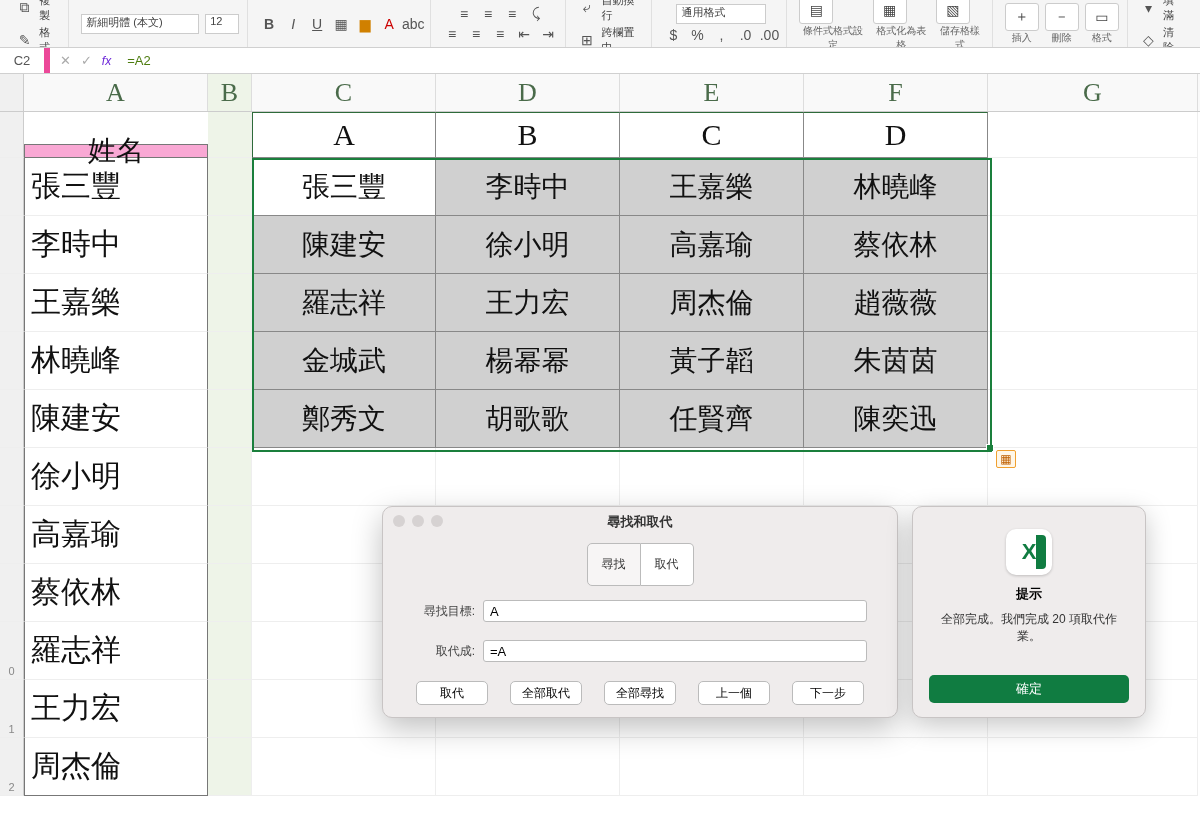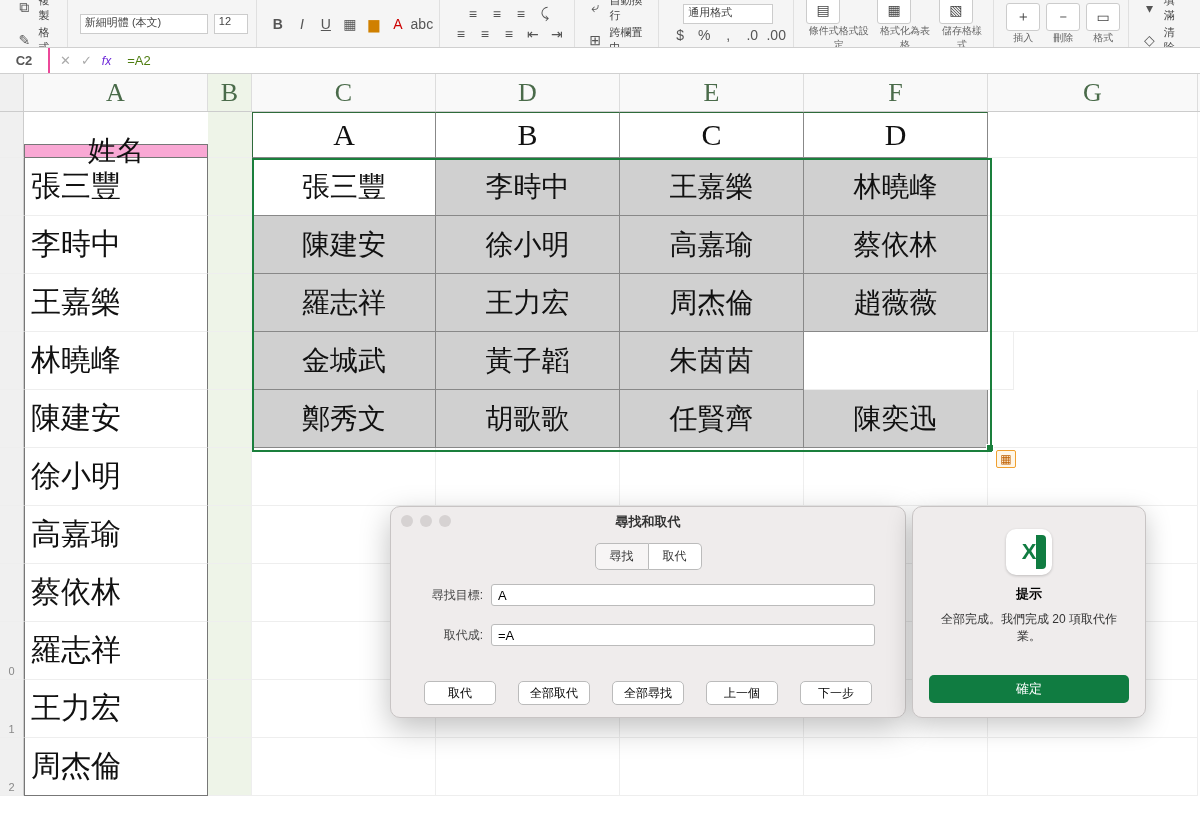--- a/index.html
+++ b/index.html
@@ -23,21 +23,21 @@
   .ribbon .big { width:34px; height:28px; border:1px solid #ccc; border-radius:3px; display:flex; align-items:center; justify-content:center; background:#fff; font-size:14px;}
   .ribbon select, .ribbon .sel { font-size:11px; height:20px; border:1px solid #ccc; background:#fff; padding:0 4px;}
 
   
   .fbar {
     height:26px; width:100%;
     border-bottom:1px solid #d0d0d0;
     display:flex; align-items:center;
     font-size:13px; background:#fff;
   }
-  .namebox { width:50px; height:100%; border-right:2px solid #ec4899; display:flex; align-items:center; justify-content:center; color:#555;font-weight:bold;}
+  .namebox { width:50px; height:100%; border-right:6px solid #ec4899; display:flex; align-items:center; justify-content:center; color:#555;}
   .fx-ctrls { display:flex; align-items:center; gap:10px; padding:0 10px; color:#888;}
   .fx-label { font-style:italic; color:#6d28d9; font-size:12px; }
   .fx-val { padding-left:6px; color:#4d7c0f; }
 
   
   .sheet { position:relative; width:100%; height:calc(100% - 74px); overflow:hidden;}
   .colheaders {
     display:flex; height:38px; background:#f9f9f9; border-bottom:1px solid #ccc;
     font-family: Georgia, "Times New Roman", serif; font-size:26px; color:#4a6b4a;
   }
@@ -82,31 +82,31 @@
     background:#1a7f3c; border:1px solid #fff;
   }
   .opts-btn{
     position:absolute; left:996px; top:338px; width:20px; height:18px;
     border:1px solid #f0a030; background:#fff7e8; border-radius:2px;
     display:flex; align-items:center; justify-content:center; font-size:12px; color:#c06000;
   }
 
   
   .dialog {
-    position:absolute; left:390px; top:506px;
+    position:absolute; left:382px; top:506px;
     width:516px; height:212px;
     background:#efecec; border:1px solid #c8c4c4; border-radius:10px;
     box-shadow:0 10px 30px rgba(0,0,0,.25);
     font-size:13px; color:#333;
   }
   .traffic { position:absolute; left:10px; top:8px; display:flex; gap:7px;}
   .traffic span{ width:12px;height:12px;border-radius:50%; background:#d6d2d2; display:inline-block;}
   .dlg-title{ text-align:center; padding-top:6px; font-weight:600; font-size:13px;}
   .tabs { display:flex; justify-content:center; margin-top:12px; gap:0;}
-  .tab { padding:4px 14px; border:1px solid #bbb; background:#f7f5f5; font-size:12px;}
+  .tab { padding:12px 14px; border:1px solid #bbb; background:#f7f5f5; font-size:12px;}
   .tab.left{ border-radius:5px 0 0 5px;}
   .tab.right{ border-radius:0 5px 5px 0; border-left:none;}
   .tab.active{ background:#fff; }
   .fields{ margin:14px 30px 0 30px; display:grid; grid-template-columns:70px 1fr; row-gap:18px; align-items:center;}
   .fields label{ text-align:right; padding-right:8px; font-size:12px; color:#444;}
   .fields input{ height:22px; border:1px solid #bbb; border-radius:3px; padding:0 6px; font-size:13px; background:#fff;}
   .dlg-btns{ position:absolute; bottom:12px; left:0; right:0; display:flex; justify-content:center; gap:22px;}
   .dlg-btns button{ min-width:72px; height:24px; border:1px solid #bbb; border-radius:5px; background:#fff; font-size:12px;}
 
   
@@ -140,21 +140,21 @@
     <div class="icons">
       <span class="ico">⧉</span>
       <span>複製</span>
     </div>
     <div class="icons">
       <span class="ico">✎</span>
       <span>格式</span>
     </div>
   </div>
   <div class="rgroup" style="flex-direction:row; gap:6px;">
-    <span class="sel" style="width:128px">新細明體 (本文)</span>
+    <span class="sel" style="width:118px">新細明體 (本文)</span>
     <span class="sel" style="width:34px">12</span>
   </div>
   <div class="rgroup">
       <div class="icons">
     <span class="ico">
           <b>B</b>
         </span>
     <span class="ico">
           <i>I</i>
         </span>
@@ -309,20 +309,21 @@
       <div class="cell cD inb sel-fill">王力宏</div>
       <div class="cell cE inb sel-fill">周杰倫</div>
       <div class="cell cF inb boxR sel-fill">趙薇薇</div>
       <div class="cell cG"></div>
     </div>
     <div class="row">
       <div class="rowgutter"></div>
       <div class="cell cA big left nameCell">林曉峰</div>
       <div class="cell cB"></div>
       <div class="cell cC inb boxL sel-fill">金城武</div>
+      <div class="cell cD inb sel-fill">楊幂幂</div>
       <div class="cell cE inb sel-fill">黃子韜</div>
       <div class="cell cF inb boxR sel-fill">朱茵茵</div>
       <div class="cell cG"></div>
     </div>
     <div class="row">
       <div class="rowgutter"></div>
       <div class="cell cA big left nameCell">陳建安</div>
       <div class="cell cB"></div>
       <div class="cell cC inb boxL boxB sel-fill">鄭秀文</div>
       <div class="cell cD inb boxB sel-fill">胡歌歌</div>

